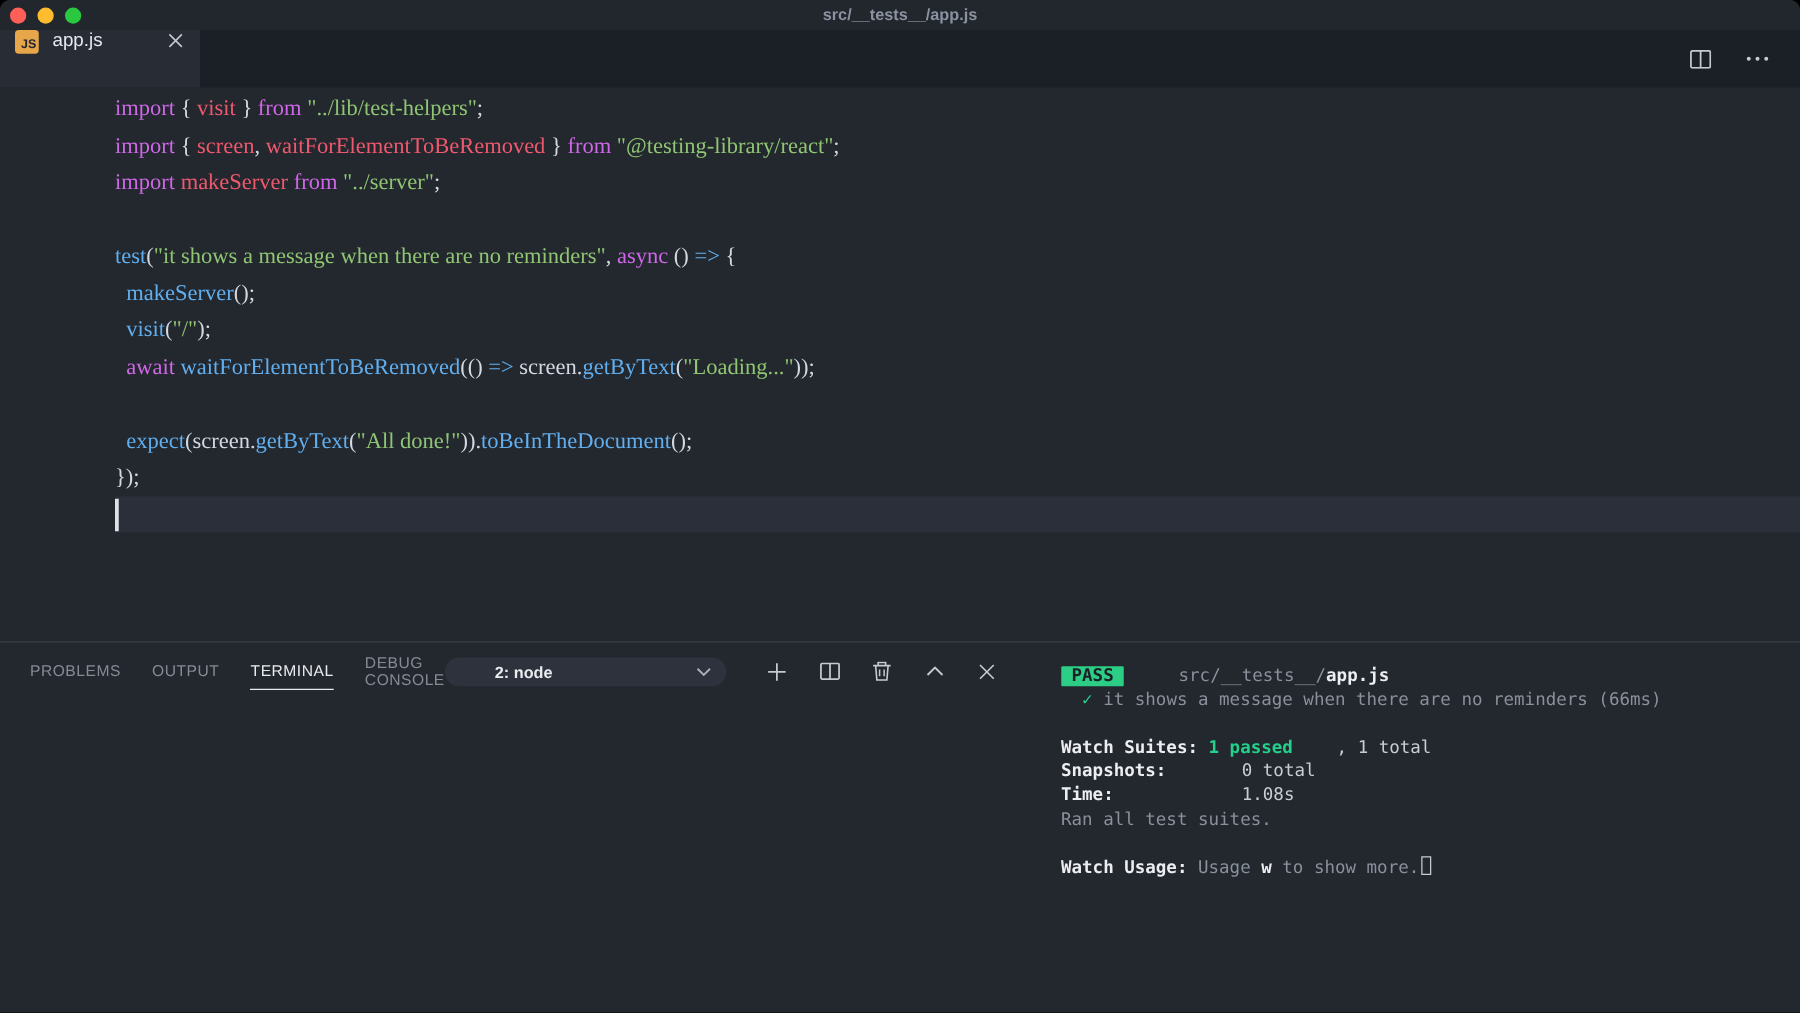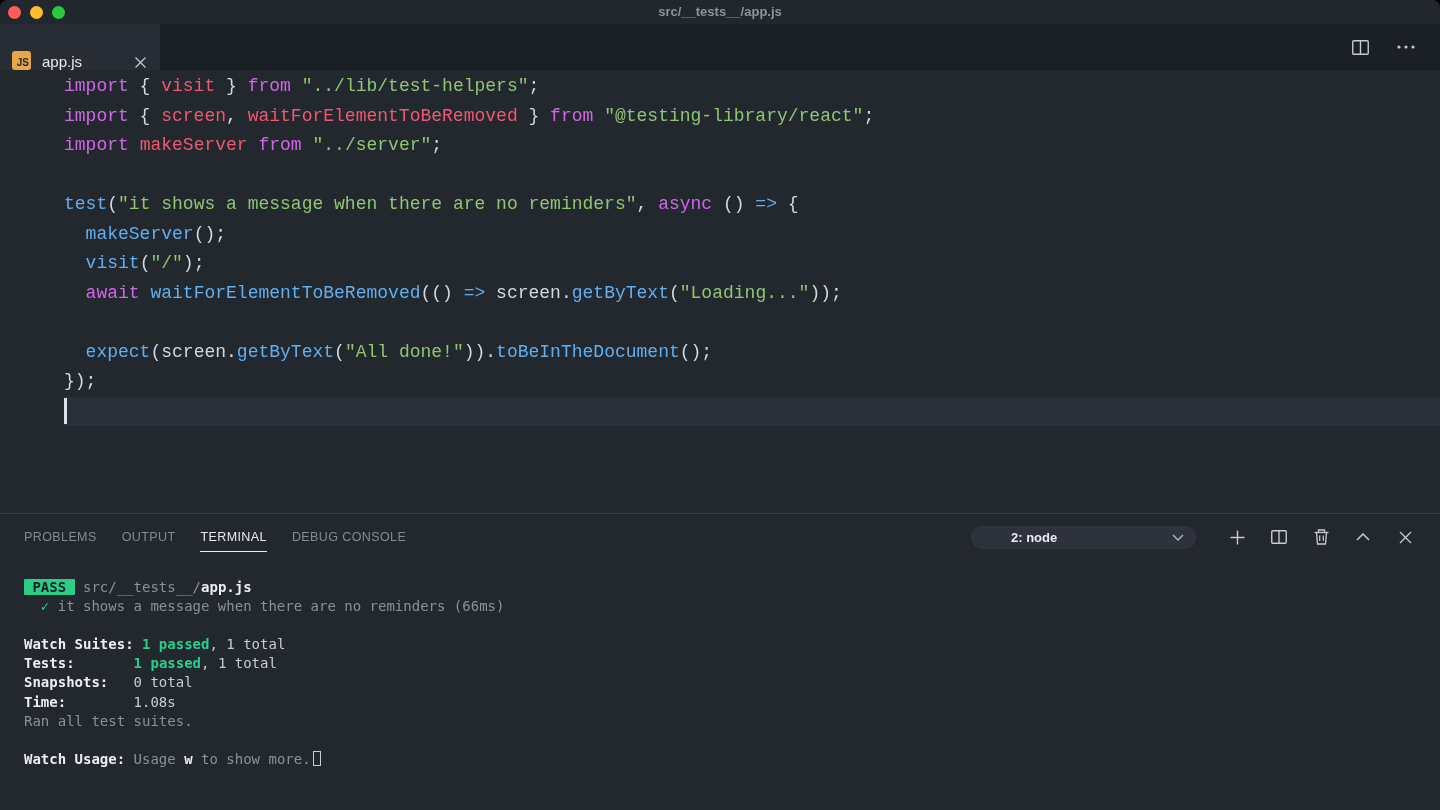--- a/index.html
+++ b/index.html
@@ -10,54 +10,54 @@
   .titlebar { position:relative; height:24px; flex:0 0 24px; background:var(--titlebar_bg); }
   .traffic { position:absolute; left:8px; top:6px; display:flex; gap:9px; }
   .tl { width:13px; height:13px; border-radius:50%; display:inline-block; }
   .tl.red { background:var(--traffic_red); }
   .tl.yellow { background:var(--traffic_yellow); }
   .tl.green { background:var(--traffic_green); }
   .title { text-align:center; line-height:24px; font-size:13px; color:var(--title_fg);font-weight:bold; }
 
   
   .tabbar { height:46px; flex:0 0 46px; background:var(--tabstrip_bg); display:flex; align-items:stretch; position:relative; }
-  .tab { width:160px; background:var(--tab_bg); display:flex; align-items:flex-end; padding:0 12px; gap:11px; cursor:pointer; }
+  .tab { width:160px; background:var(--tab_bg); display:flex; align-items:flex-start; padding:0 12px; gap:11px; cursor:pointer; }
   .jsicon { width:19px; height:19px; border-radius:3px; background:var(--js_icon_bg); color:#22262d; font-size:10px; font-weight:bold; display:flex; align-items:flex-end; justify-content:flex-end; padding:2px 2px; flex:0 0 19px; }
   .tablabel { font-size:15px; color:#e6e9ee; flex:1; }
   .tabclose { width:16px; height:16px; display:flex; align-items:center; justify-content:center; color:#c3c8d0; }
   .tabbar-actions { position:absolute; right:22px; top:0; height:46px; display:flex; align-items:center; gap:22px; }
   .iconbtn { width:24px; height:24px; display:flex; align-items:center; justify-content:center; cursor:pointer; }
 
   
   .editor { height:443px; flex:0 0 443px; background:var(--editor_bg); padding-top:2px; overflow:hidden; }
-  .code-line { height:29.5px; line-height:29.5px; padding-left:64px; white-space:pre; font-family:Liberation Mono, monospace; font-size:18px; color:var(--foreground); }
+  .code-line { height:29.5px; line-height:29.5px; padding-left:64px; white-space:pre; font-family:Liberation Serif, serif; font-size:18px; color:var(--foreground);margin-left:28px; }
   .code-line.current { background-color:var(--line_highlight); background-clip:content-box; }
   .tk-kw { color:var(--keyword); }
   .tk-red { color:var(--variable); }
   .tk-str { color:var(--string); }
   .tk-fn { color:var(--function); }
   .tk-pl { color:var(--foreground); }
   .caret { display:inline-block; width:2.5px; height:26px; background:#dde1e8; vertical-align:middle; }
 
   
-  .panel { flex:1; display:flex; flex-direction:column; background:var(--panel_bg); border-top:1px solid var(--divider); }
+  .panel { flex:1; display:flex; flex-direction:row; background:var(--panel_bg); border-top:1px solid var(--divider); }
   .panel-header { height:46px; flex:0 0 46px; display:flex; align-items:center; padding:0 22px 0 24px; }
   .panel-tabs { display:flex; gap:25px; height:100%; }
   .panel-tab { display:flex; align-items:center; font-size:12.5px; letter-spacing:0.4px; color:var(--tab_inactive_fg); cursor:pointer; position:relative; }
   .panel-tab.active { color:var(--tab_active_fg); }
   .panel-tab.active::after { content:""; position:absolute; left:0; right:0; bottom:8px; height:1px; background:var(--tab_active_fg); }
   .panel-actions { margin-left:auto; display:flex; align-items:center; gap:16px; }
   .dropdown { width:225px; height:23px; background:var(--dropdown_bg); border-radius:11px; display:flex; align-items:center; padding:0 12px; cursor:pointer; margin-right:12px; }
   .dropdown span { font-size:13px; font-weight:bold; color:#e9ebef; flex:1;margin-left:28px; }
   .pbtn { width:26px; height:26px; display:flex; align-items:center; justify-content:center; cursor:pointer; }
 
   
   .terminal { flex:1; padding-top:18px; overflow:hidden; }
   .term-line { height:19.1px; line-height:19.1px; padding-left:24px; white-space:pre; font-family:"DejaVu Sans Mono","Liberation Mono",monospace; font-size:14px; color:var(--term_fg); }
-  .seg-fg { color:var(--term_fg); }
+  .seg-fg { color:var(--term_fg);margin-left:35px; }
   .seg-dim { color:var(--term_dim); }
   .seg-bold { color:var(--term_bright); font-weight:bold; }
   .seg-green { color:var(--green); }
   .seg-greenb { color:var(--green); font-weight:bold; }
   .seg-badge { background:var(--pass_badge_bg); color:var(--pass_badge_fg); font-weight:bold; border-radius:1px; }
   .term-cursor { display:inline-block; width:8px; height:15px; border:1px solid #c8cdd5; vertical-align:-2px; margin-left:2px; }
   svg { display:block; }
 </style>
 </head>
 <body>
@@ -164,21 +164,20 @@
             </svg>
         </span>
       </div>
     </div>
     <div class="terminal">
       <div id="terminal-lines">
           <div class="term-line"><span class="seg-badge"> PASS </span><span class="seg-fg"> </span><span class="seg-dim">src/__tests__/</span><span class="seg-bold">app.js</span></div>
           <div class="term-line"><span class="seg-green">  ✓ </span><span class="seg-dim">it shows a message when there are no reminders (66ms)</span></div>
           <div class="term-line"></div>
           <div class="term-line"><span class="seg-bold">Watch Suites: </span><span class="seg-greenb">1 passed</span><span class="seg-fg">, 1 total</span></div>
-          <div class="term-line"><span class="seg-bold">Tests:</span><span class="seg-fg">       </span><span class="seg-greenb">1 passed</span><span class="seg-fg">, 1 total</span></div>
           <div class="term-line"><span class="seg-bold">Snapshots:</span><span class="seg-fg">   0 total</span></div>
           <div class="term-line"><span class="seg-bold">Time:</span><span class="seg-fg">        1.08s</span></div>
           <div class="term-line"><span class="seg-dim">Ran all test suites.</span></div>
           <div class="term-line"></div>
           <div class="term-line"><span class="seg-bold">Watch Usage: </span><span class="seg-dim">Usage </span><span class="seg-bold">w</span><span class="seg-dim"> to show more.</span><span class="term-cursor"></span></div>
         </div>
     </div>
   </div>
 
 </div>

